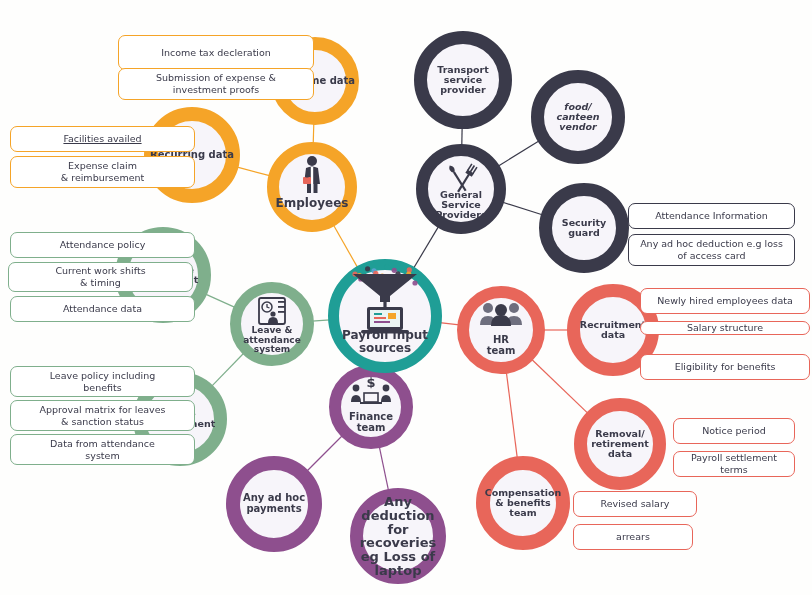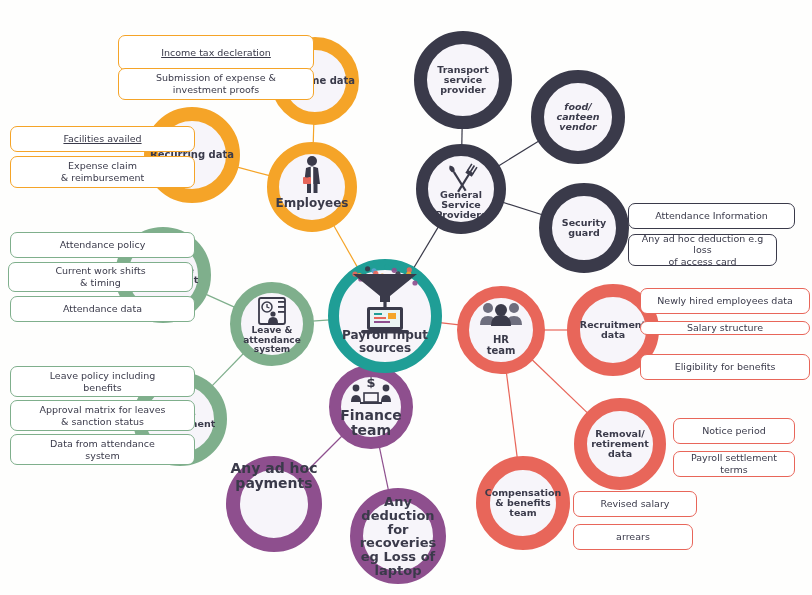--- a/index.html
+++ b/index.html
@@ -164,38 +164,38 @@
       <div class="nodeLabel" style="left: 523px; font-size: 9.5px; width: 96.35px; top: 503px;">Compensation
 &amp; benefits
 team</div>
       <div class="nodeLabel" style="left: 163px; font-size: 9.5px; width: 98.4px; top: 275px;">Attendance
 management</div>
       <div class="nodeLabel" style="left: 272px; font-size: 9px; width: 86.1px; top: 340px;">Leave &amp;
 attendance
 system</div>
       <div class="nodeLabel" style="left: 180px; font-size: 9.5px; width: 96.35px; top: 419px;">Leave
 management</div>
-      <div class="nodeLabel" style="left: 371px; font-size: 14px; width: 86.1px; top: 423px;">Finance
+      <div class="nodeLabel" style="left: 371px; font-size: 10px; width: 86.1px; top: 423px;">Finance
 team</div>
-      <div class="nodeLabel" style="left: 274px; font-size: 14px; width: 98.4px; top: 476px;">Any ad hoc
+      <div class="nodeLabel" style="left: 274px; font-size: 10px; width: 98.4px; top: 504px;">Any ad hoc
 payments</div>
       <div class="nodeLabel" style="left: 398px; font-size: 13px; width: 98.4px; top: 536px;">Any deduction
 for recoveries
 eg Loss of
 laptop</div>
       <div class="nodeLabel" style="left: 385px; font-size: 12px; width: 116.85px; top: 342px;">Payroll input
 sources</div>
-      <div class="box" style="left: 118px; top: 35px; width: 196px; height: 35px; border-color: rgb(245, 164, 40); text-decoration: underline;">Income tax decleration</div>
+      <div class="box" style="left: 118px; top: 35px; width: 196px; height: 35px; border-color: rgb(245, 164, 40);">Income tax decleration</div>
       <div class="box" style="left: 118px; top: 68px; width: 196px; height: 32px; border-color: rgb(245, 164, 40);">Submission of expense &amp;
 investment proofs</div>
       <div class="box" style="left: 10px; top: 126px; width: 185px; height: 26px; border-color: rgb(245, 164, 40); text-decoration: underline;">Facilities availed</div>
       <div class="box" style="left: 10px; top: 156px; width: 185px; height: 32px; border-color: rgb(245, 164, 40);">Expense claim
 &amp; reimbursement</div>
       <div class="box" style="left: 628px; top: 203px; width: 167px; height: 26px; border-color: rgb(58, 58, 74);">Attendance Information</div>
-      <div class="box" style="left: 628px; top: 234px; width: 149px; height: 32px; border-color: rgb(58, 58, 74);">Any ad hoc deduction e.g loss
+      <div class="box" style="left: 628px; top: 234px; width: 167px; height: 32px; border-color: rgb(58, 58, 74);">Any ad hoc deduction e.g loss
 of access card</div>
       <div class="box" style="left: 640px; top: 288px; width: 170px; height: 26px; border-color: rgb(232, 102, 90);">Newly hired employees data</div>
       <div class="box" style="left: 640px; top: 321px; width: 170px; height: 14px; border-color: rgb(232, 102, 90); border-radius: 10px;">Salary structure</div>
       <div class="box" style="left: 640px; top: 354px; width: 170px; height: 26px; border-color: rgb(232, 102, 90);">Eligibility for benefits</div>
       <div class="box" style="left: 673px; top: 418px; width: 122px; height: 26px; border-color: rgb(232, 102, 90);">Notice period</div>
       <div class="box" style="left: 673px; top: 451px; width: 122px; height: 26px; border-color: rgb(232, 102, 90);">Payroll settlement terms</div>
       <div class="box" style="left: 573px; top: 491px; width: 124px; height: 26px; border-color: rgb(232, 102, 90);">Revised salary</div>
       <div class="box" style="left: 573px; top: 524px; width: 120px; height: 26px; border-color: rgb(232, 102, 90);">arrears</div>
       <div class="box" style="left: 10px; top: 232px; width: 185px; height: 26px; border-color: rgb(127, 175, 140);">Attendance policy</div>
       <div class="box" style="left: 8px; top: 262px; width: 185px; height: 30px; border-color: rgb(127, 175, 140);">Current work shifts

